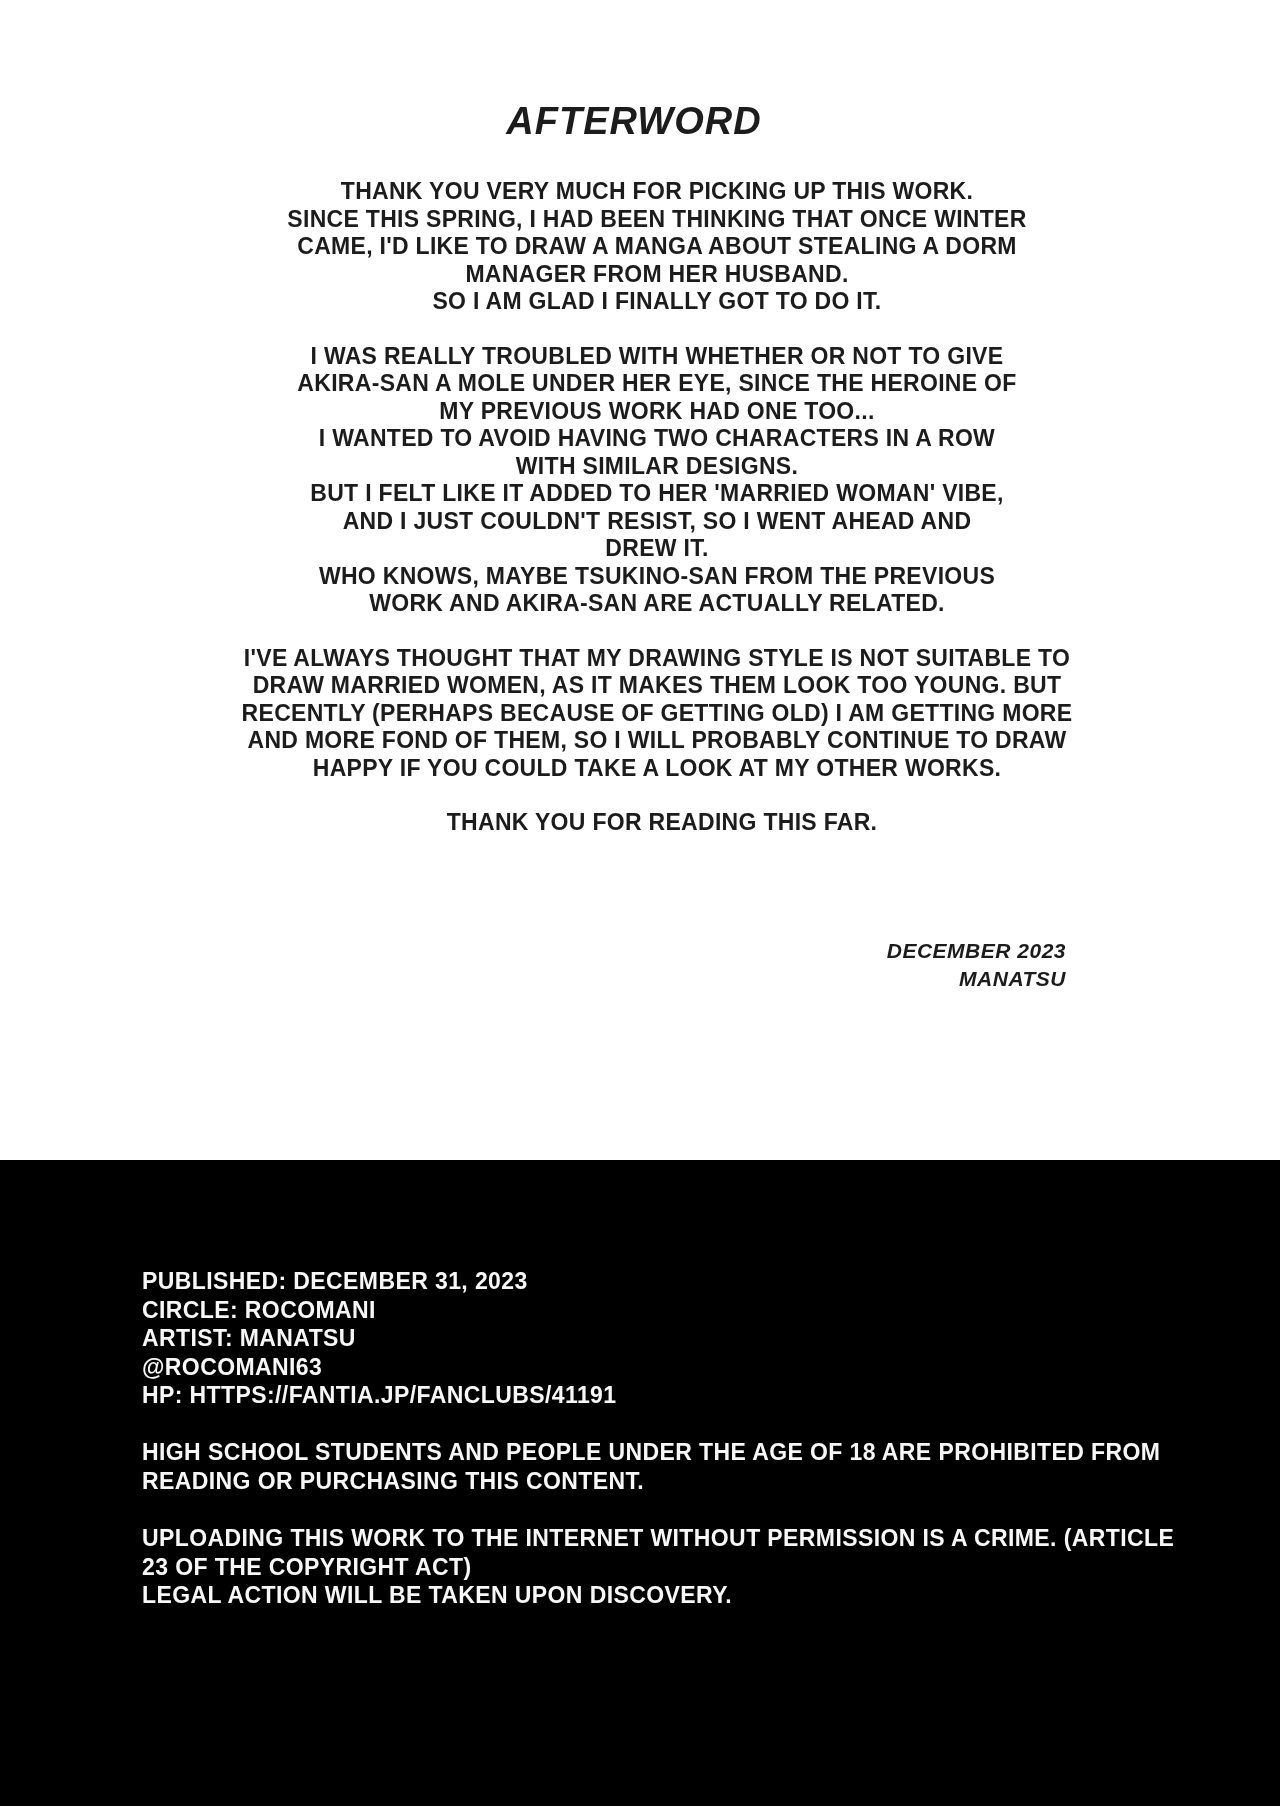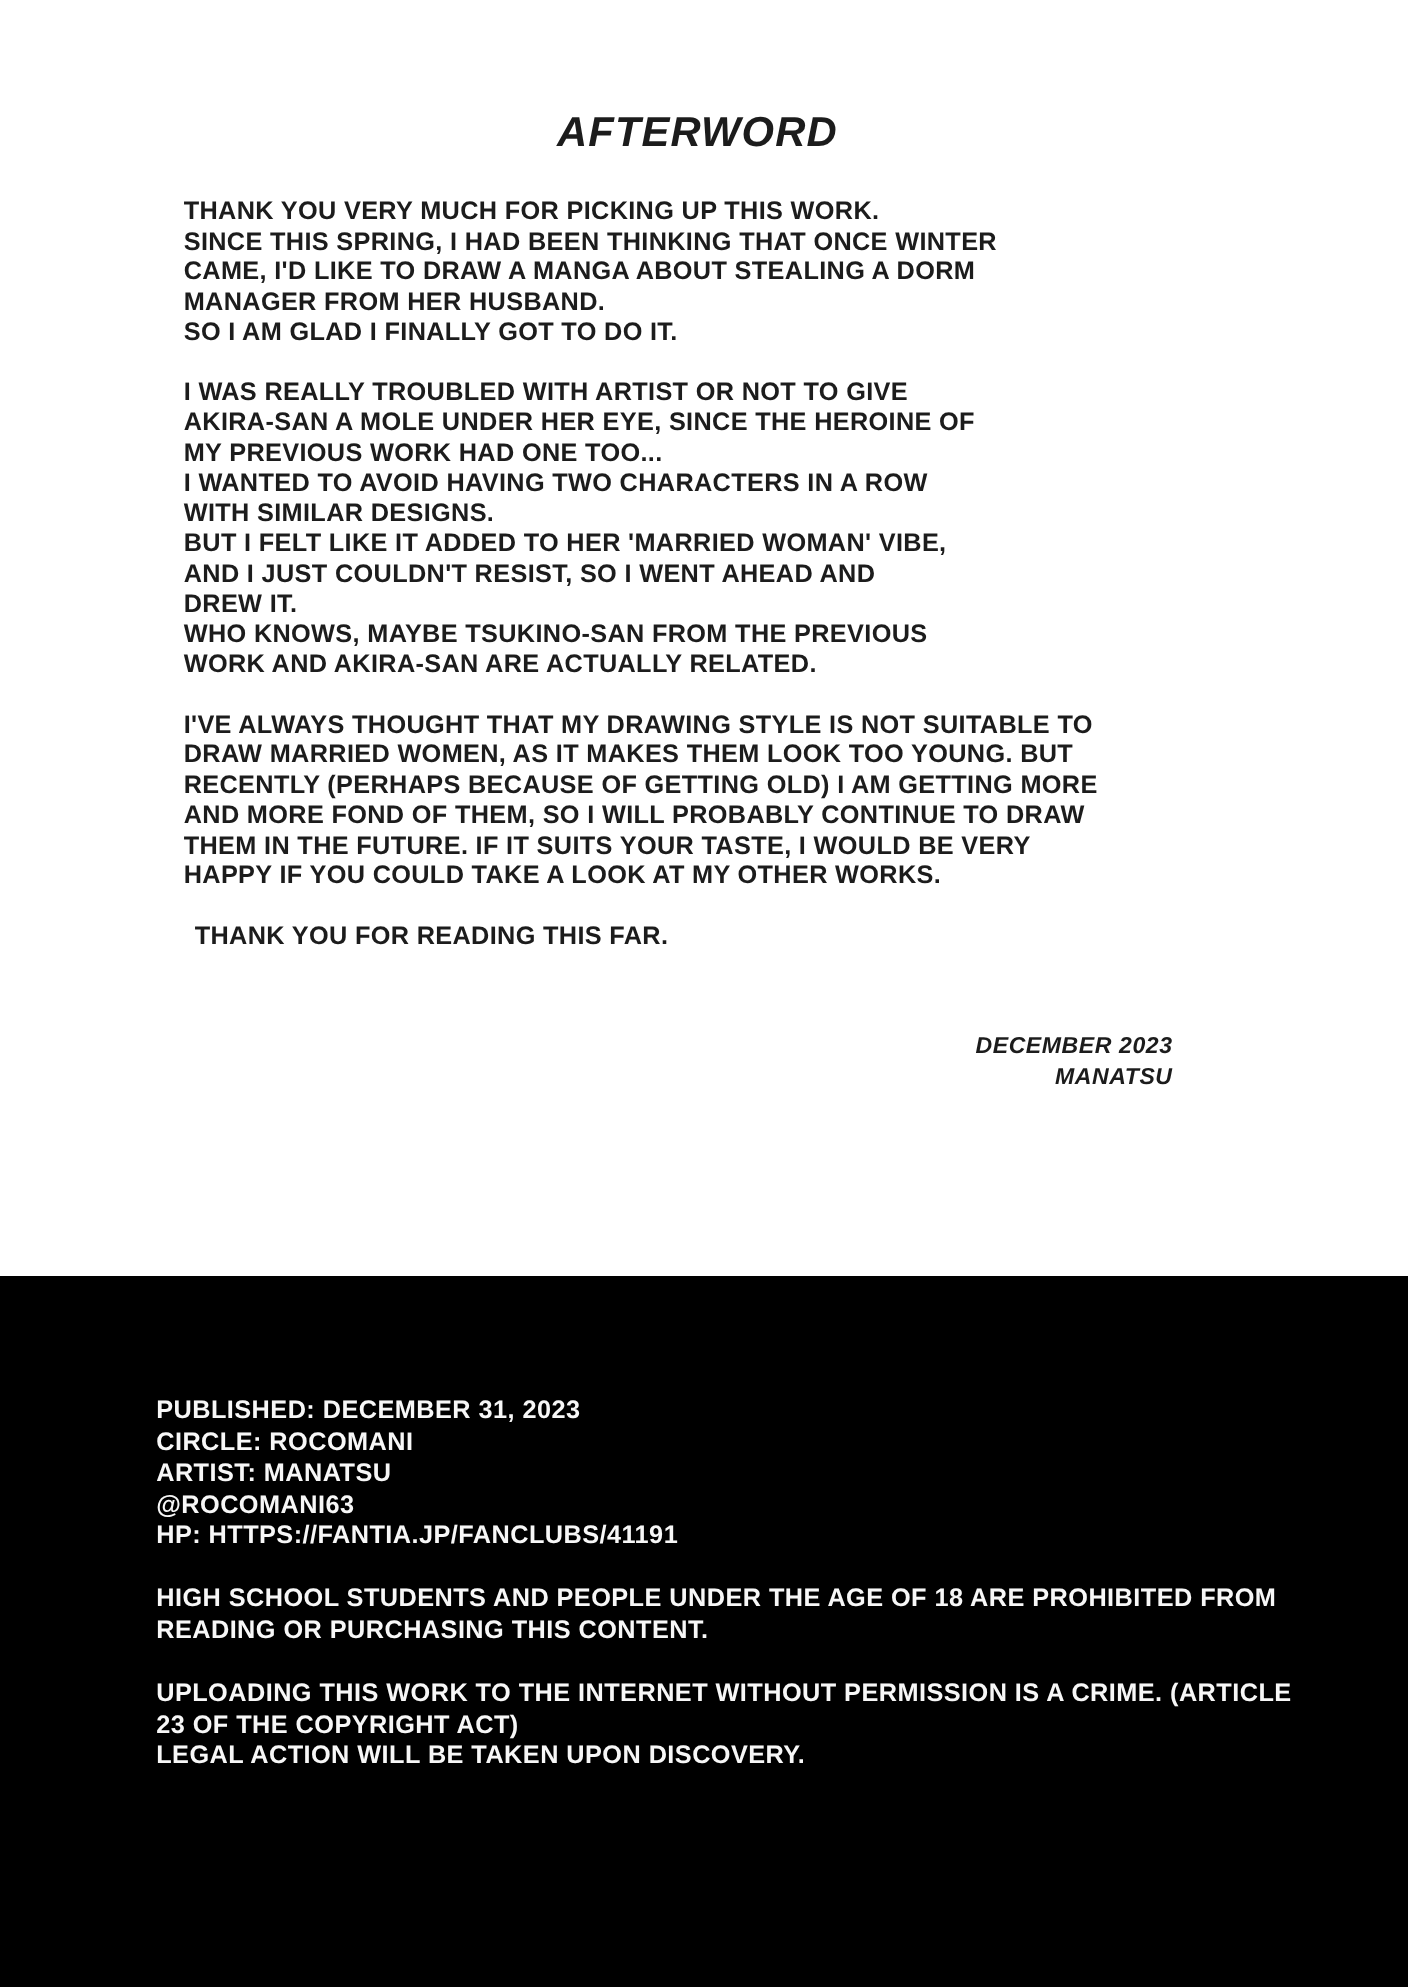--- a/index.html
+++ b/index.html
@@ -49,20 +49,21 @@
   }
   .body-text {
     position: absolute;
     left: 167px;
     top: 178px;
     width: 980px;
     font-size: 23px;
     font-weight: bold;
     letter-spacing: 0.3px;
     color: var(--ink);
+    text-align: center;
   }
   .paragraph { margin-bottom: 27px; }
   .paragraph .line { line-height: 27.5px; white-space: nowrap; }
   .paragraph.indented { padding-left: 10px; }
   .signature {
     position: absolute;
     left: 856px;
     top: 937px;
     width: 210px;
     text-align: right;
@@ -105,37 +106,36 @@
 
     <div class="body-text">
       <div class="paragraph">
           <div class="line">THANK YOU VERY MUCH FOR PICKING UP THIS WORK.</div>
           <div class="line">SINCE THIS SPRING, I HAD BEEN THINKING THAT ONCE WINTER</div>
           <div class="line">CAME, I'D LIKE TO DRAW A MANGA ABOUT STEALING A DORM</div>
           <div class="line">MANAGER FROM HER HUSBAND.</div>
           <div class="line">SO I AM GLAD I FINALLY GOT TO DO IT.</div>
         </div>
       <div class="paragraph">
-          <div class="line">I WAS REALLY TROUBLED WITH ARTIST OR NOT TO GIVE</div>
+          <div class="line">I WAS REALLY TROUBLED WITH WHETHER OR NOT TO GIVE</div>
           <div class="line">AKIRA-SAN A MOLE UNDER HER EYE, SINCE THE HEROINE OF</div>
           <div class="line">MY PREVIOUS WORK HAD ONE TOO...</div>
           <div class="line">I WANTED TO AVOID HAVING TWO CHARACTERS IN A ROW</div>
           <div class="line">WITH SIMILAR DESIGNS.</div>
           <div class="line">BUT I FELT LIKE IT ADDED TO HER 'MARRIED WOMAN' VIBE,</div>
           <div class="line">AND I JUST COULDN'T RESIST, SO I WENT AHEAD AND</div>
           <div class="line">DREW IT.</div>
           <div class="line">WHO KNOWS, MAYBE TSUKINO-SAN FROM THE PREVIOUS</div>
           <div class="line">WORK AND AKIRA-SAN ARE ACTUALLY RELATED.</div>
         </div>
       <div class="paragraph">
           <div class="line">I'VE ALWAYS THOUGHT THAT MY DRAWING STYLE IS NOT SUITABLE TO</div>
           <div class="line">DRAW MARRIED WOMEN, AS IT MAKES THEM LOOK TOO YOUNG. BUT</div>
           <div class="line">RECENTLY (PERHAPS BECAUSE OF GETTING OLD) I AM GETTING MORE</div>
           <div class="line">AND MORE FOND OF THEM, SO I WILL PROBABLY CONTINUE TO DRAW</div>
-          <div class="line">THEM IN THE FUTURE. IF IT SUITS YOUR TASTE, I WOULD BE VERY</div>
           <div class="line">HAPPY IF YOU COULD TAKE A LOOK AT MY OTHER WORKS.</div>
         </div>
       <div class="paragraph indented">
           <div class="line">THANK YOU FOR READING THIS FAR.</div>
         </div>
     </div>
 
     <div class="signature">
       <div>DECEMBER 2023</div>
       <div>MANATSU</div>

